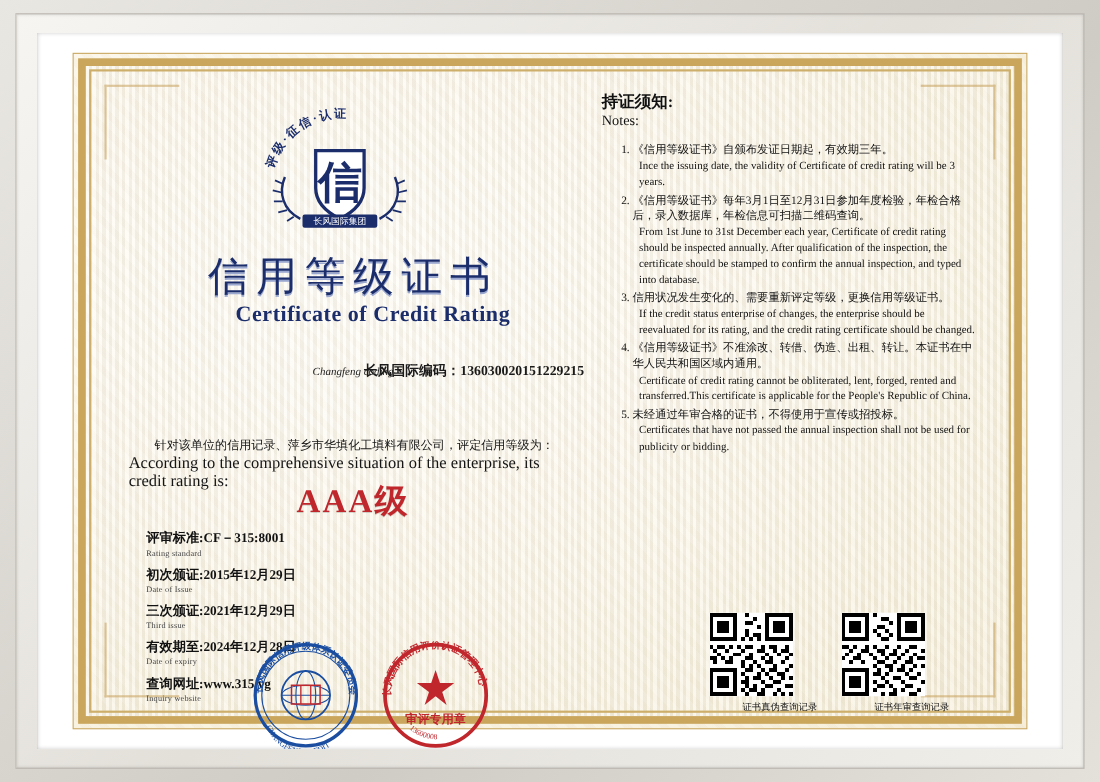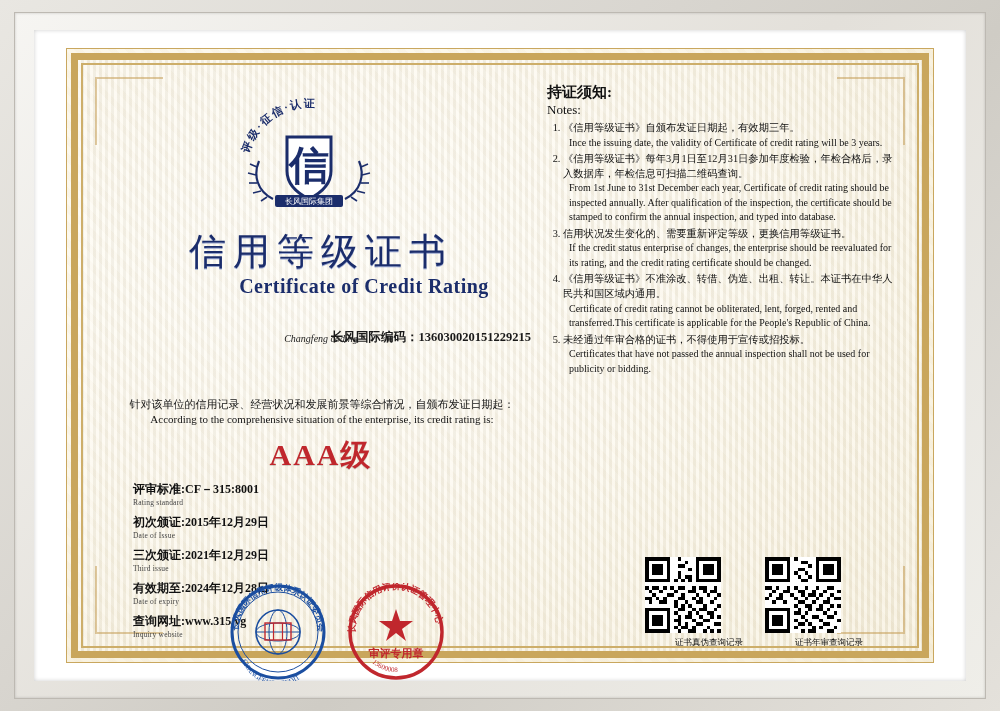--- a/index.html
+++ b/index.html
@@ -65,41 +65,41 @@
   .left-col{position:absolute;left:24px;top:10px;width:420px;height:560px;}
   .emblem{position:absolute;left:118px;top:16px;width:160px;height:120px;}
   .title-cn{
     position:absolute;left:0;top:148px;width:420px;text-align:center;
     font-size:37px;letter-spacing:7px;font-weight:normal;color:#1b2d6b;
     font-family:"Liberation Serif", serif;
     text-shadow:0 1px 0 #9aa7cf;
   }
   .title-en{
     position:absolute;left:0;top:196px;width:456px;text-align:center;
-    font-size:20px;color:#1b2d6b;font-weight:bold;letter-spacing:.5px;padding-left:25px;
+    font-size:20px;color:#1b2d6b;font-weight:bold;letter-spacing:.5px;
   }
   .code-line{
     position:absolute;left:0;top:238px;width:420px;text-align:right;
     font-size:12.5px;color:#1a1a1a;font-weight:bold;margin-top:12px;
   }
   .code-sub{
     position:absolute;left:0;top:254px;width:420px;text-align:center;
     font-size:10px;color:#222;font-style:italic;
   }
   .company{
     position:absolute;left:0;top:278px;width:420px;text-align:center;
     font-size:19.5px;font-weight:bold;color:#101010;letter-spacing:1px;
   }
   .stmt-cn{
     position:absolute;left:6px;top:318px;width:410px;text-align:center;
     font-size:11px;color:#151515;
   }
   .stmt-en{
-    position:absolute;left:6px;top:334px;width:410px;text-align:center;
-    font-size:11px;color:#151515;font-style:normal;
+    position:absolute;left:6px;top:334px;width:410px;text-align:left;
+    font-size:15px;color:#151515;font-style:normal;
   }
   .grade{
     position:absolute;left:0;top:356px;width:420px;text-align:center;
     font-size:30px;font-weight:bold;color:#c0272d;letter-spacing:2px;
     text-shadow:0 1px 0 rgba(0,0,0,.15);
   }
   .meta{position:absolute;left:22px;top:402px;width:260px;}
   .meta-row{margin-bottom:7px;}
   .meta-cn{font-size:12px;color:#111;font-weight:bold;}
   .meta-en{font-size:7.5px;color:#444;letter-spacing:.2px;}
@@ -114,21 +114,21 @@
   }
   .cf-label{font-size:8px;color:#222;margin-top:4px;}
   .seal{position:absolute;width:98px;height:98px;}
   .seal.blue{left:104px;top:4px;}
   .seal.red{left:222px;top:4px;}
 
   
   .right-col{position:absolute;left:460px;top:14px;width:352px;}
   .notes-cn-title{font-size:15px;font-weight:bold;color:#111;}
   .notes-en-title{font-size:13px;color:#111;margin-bottom:3px;}
-  ol.notes{margin:0;padding-left:16px;}
+  ol.notes{margin:12px;padding-left:16px;}
   ol.notes li{font-size:10.3px;line-height:1.42;color:#121212;margin-bottom:2px;}
   .n-en{display:block;font-size:10px;line-height:1.45;padding-left:6px;color:#121212;}
 
   
   .qr-area{position:absolute;left:460px;top:488px;width:352px;height:110px;}
   .qr-box{position:absolute;width:76px;height:76px;background:#fff;}
   .qr-box.one{left:98px;top:0;}
   .qr-box.two{left:218px;top:0;}
   .qr-cap{
     position:absolute;top:80px;width:120px;text-align:right;
@@ -190,21 +190,21 @@
           </svg>
         </div>
 
         <div class="title-cn">信用等级证书</div>
         <div class="title-en">Certificate of Credit  Rating</div>
 
         <div class="code-line">长风国际编码：136030020151229215</div>
         <div class="code-sub">Changfeng coding</div>
 
 
-        <div class="stmt-cn">针对该单位的信用记录、经营状况和发展前景等综合情况，自颁布发证日期起：</div>
+        <div class="stmt-cn">针对该单位的信用记录、萍乡市华填化工填料有限公司，评定信用等级为：</div>
         <div class="stmt-en">According to the comprehensive situation of the enterprise, its credit rating is:</div>
 
         <div class="grade">AAA级</div>
 
         <div class="meta">
           <div class="meta-row">
             <div class="meta-cn">评审标准:CF－315:8001</div>
             <div class="meta-en">Rating standard</div>
           </div>
           <div class="meta-row">

